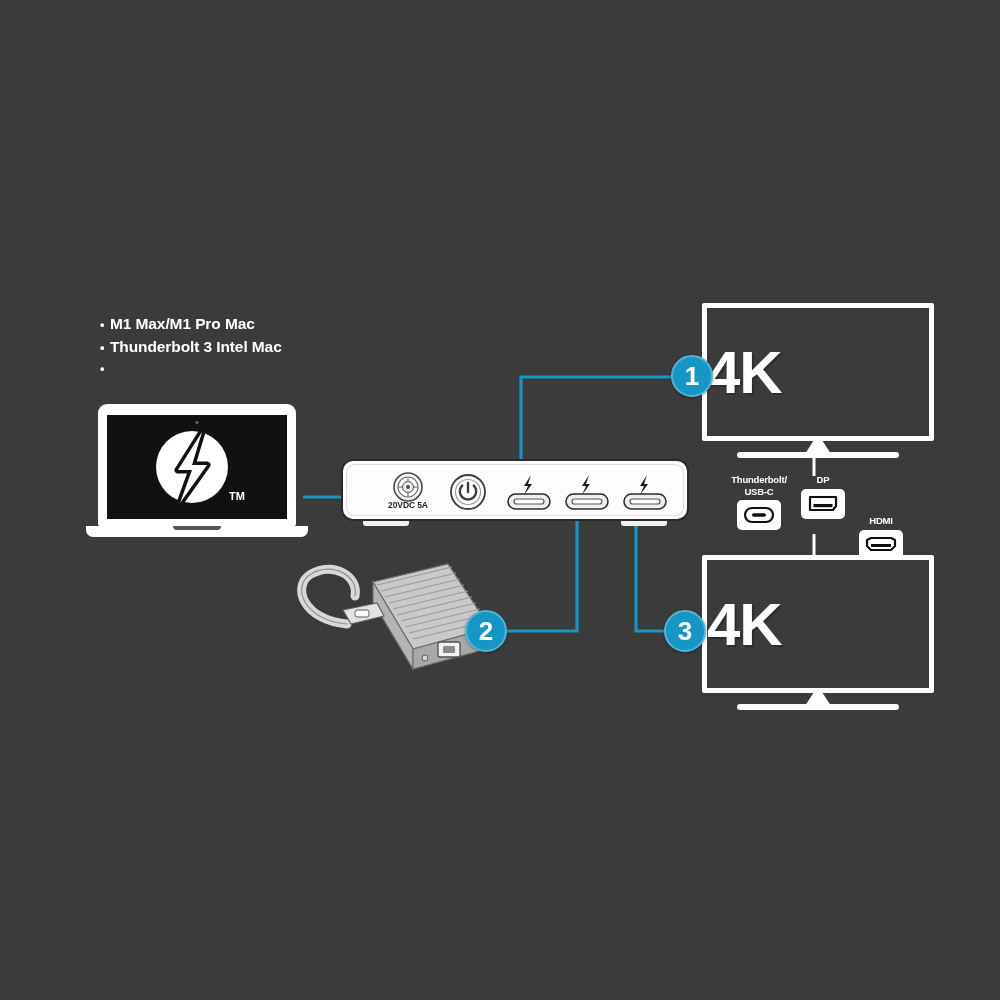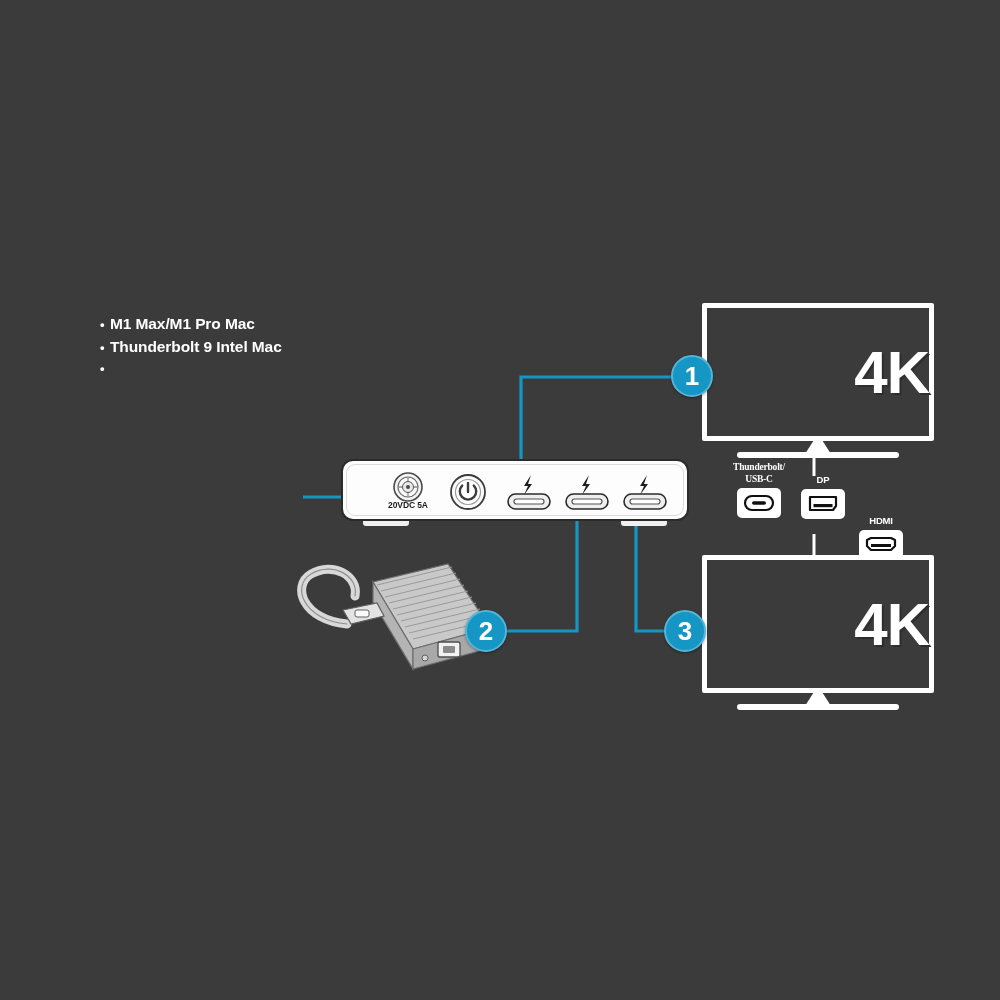--- a/index.html
+++ b/index.html
@@ -48,21 +48,21 @@
   .monitor .screen {
     position: relative;
     box-sizing: border-box;
     width: 232px;
     height: 138px;
     border: 5px solid #ffffff;
     background: #3b3b3b;
     border-radius: 2px;
     display: flex;
     align-items: center;
-    justify-content: flex-end;
+    justify-content: flex-start;
   }
   .monitor .fourk {
     color: #ffffff;
     font-size: 60px;
     font-weight: bold;
     letter-spacing: -1px;
     text-shadow: 2px 2px 0 #2e2e2e;
   }
   .monitor .neck {
     position: absolute;
@@ -108,21 +108,21 @@
   .port-chip {
     margin: 3px auto 0;
     width: 44px;
     height: 30px;
     background: #ffffff;
     border-radius: 5px;
     display: flex;
     align-items: center;
     justify-content: center;
   }
-  #port-col-tb  { left: 0px;   top: 0px;  width: 66px; font-family: Liberation Serif, serif; }
+  #port-col-tb  { left: 0px;   top: 12px;  width: 66px; }
   #port-col-dp  { left: 67px;  top: 12px; width: 60px; }
   #port-col-hdmi{ left: 124px; top: 12px; width: 62px; margin-top: 41px; }
 
   
   #laptop { left: 98px; top: 404px; }
   #laptop .lid {
     box-sizing: border-box;
     width: 198px;
     height: 122px;
     background: #ffffff;
@@ -254,27 +254,43 @@
     <path d="M814,534 L814,556" stroke="#ffffff" stroke-width="3" fill="none"></path>
   </svg>
 
   <div class="abs" id="compat-list">
     <div class="bullet-row">
       <span class="dot">•</span>
       <span>M1 Max/M1 Pro Mac</span>
     </div>
     <div class="bullet-row">
       <span class="dot">•</span>
-      <span>Thunderbolt 9 Intel Mac</span>
+      <span>Thunderbolt 3 Intel Mac</span>
     </div>
     <div class="bullet-row">
       <span class="dot">•</span>
     </div>
   </div>
 
+  <div class="abs" id="laptop">
+    <div class="lid">
+      <div class="display">
+        <div class="camera"></div>
+        <svg width="104" height="86" viewBox="0 0 104 86">
+          <circle cx="47" cy="43" r="36" fill="#ffffff"></circle>
+          <path d="M57,8 L33,46 L47,46 L35,79 L62,41 L47,41 Z" fill="#111111" stroke="#111111" stroke-width="7" stroke-linejoin="round"></path>
+          <path d="M57,8 L33,46 L47,46 L35,79 L62,41 L47,41 Z" fill="#ffffff"></path>
+          <text x="84" y="76" fill="#ffffff" font-size="11" font-weight="bold" font-family="Liberation Sans, sans-serif">TM</text>
+        </svg>
+      </div>
+    </div>
+    <div class="base">
+      <div class="notch"></div>
+    </div>
+  </div>
 
   <div class="abs" id="dock">
     <div class="body">
 
       <div class="dock-item" style="left:39px; top:10px; width:52px;">
         <svg width="32" height="32" viewBox="0 0 32 32" style="margin:0 auto;">
           <circle cx="16" cy="16" r="14" fill="#f4f4f4" stroke="#4a4a4a" stroke-width="1.6"></circle>
           <circle cx="16" cy="16" r="10" fill="#fbfbfb" stroke="#6e6e6e" stroke-width="1.2"></circle>
           <circle cx="16" cy="16" r="5.5" fill="#e9e9e9" stroke="#555" stroke-width="1"></circle>
           <circle cx="16" cy="16" r="2" fill="#4a4a4a"></circle>

